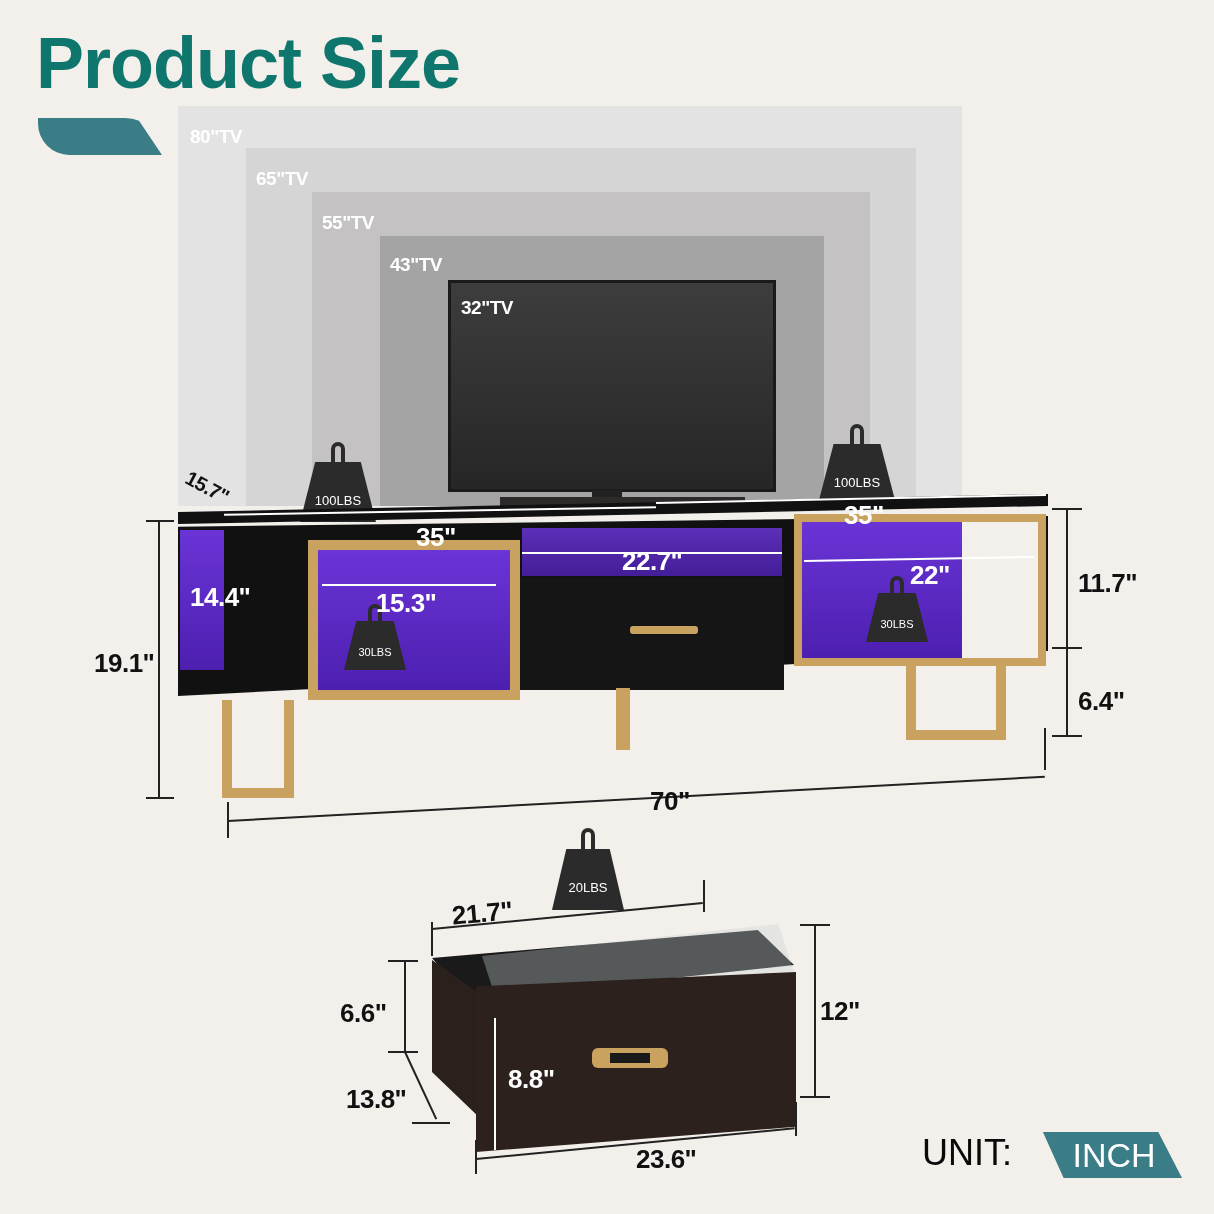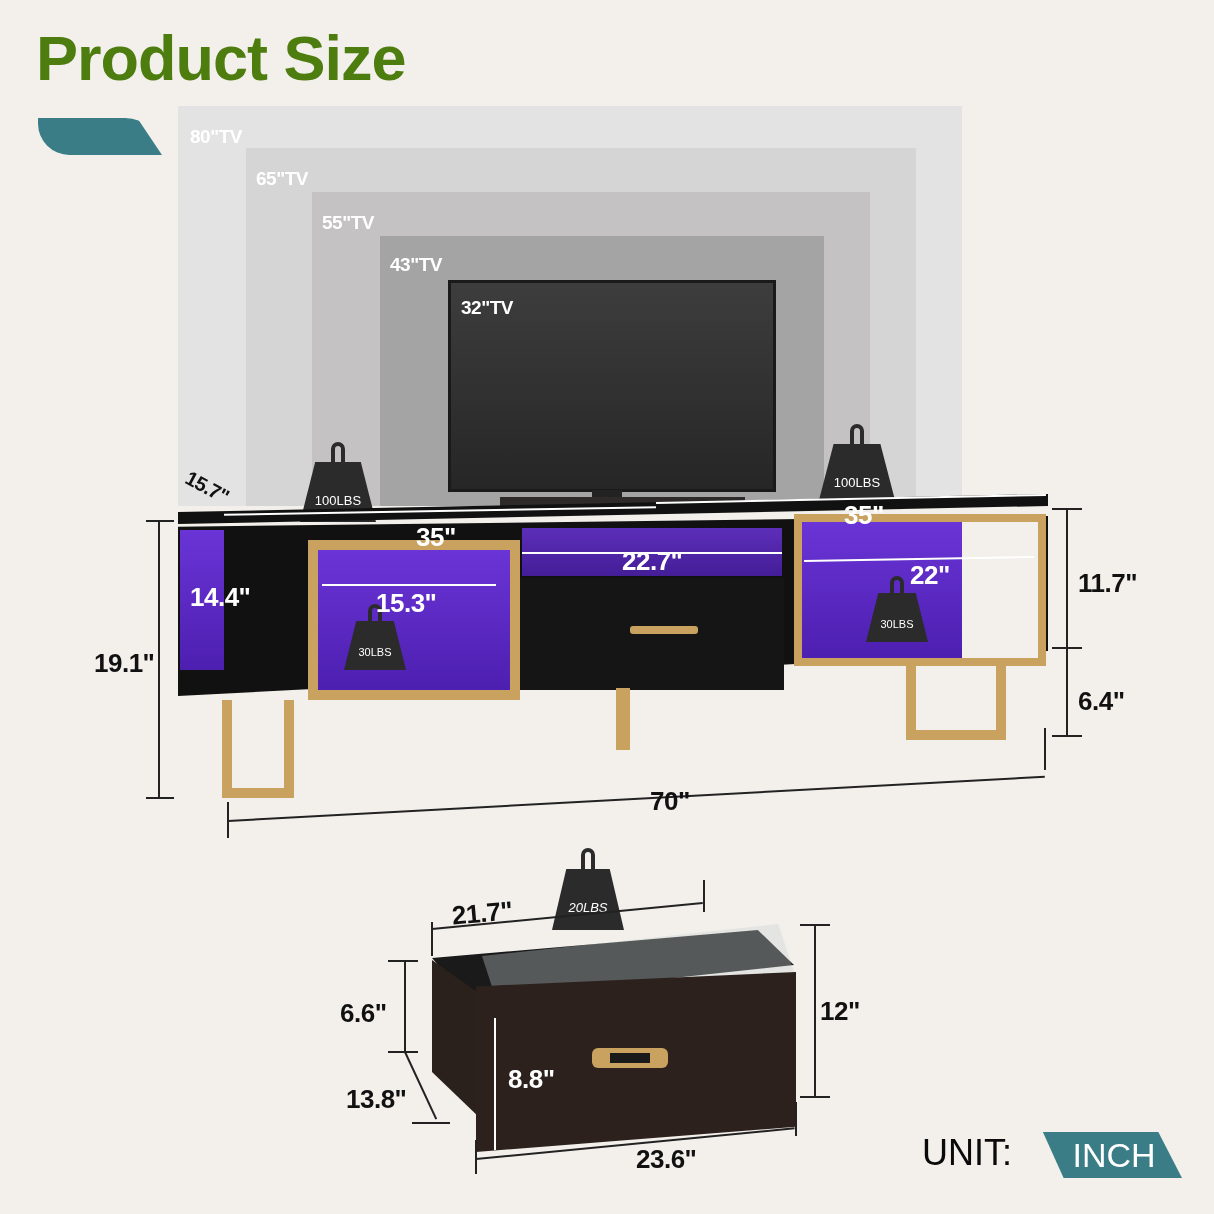--- a/index.html
+++ b/index.html
@@ -1,18 +1,18 @@
 <!DOCTYPE html>
 <html><head>
 <meta charset="utf-8">
 <style>
   html,body{margin:0;padding:0;}
   body{width:1214px;height:1214px;background:#f3f0ec;position:relative;overflow:hidden;font-family:"Liberation Sans",sans-serif;}
   .abs{position:absolute;}
-  .title{left:36px;top:22px;font-size:63px;font-weight:bold;color:#4d7c0f;letter-spacing:-1px;}
+  .title{left:36px;top:22px;font-size:72px;font-weight:bold;color:#0f766e;letter-spacing:-1px;}
   .accent{left:38px;top:118px;width:124px;height:37px;background:#3a7d87;border-radius:0 0 0 34px;clip-path:polygon(0 0,80% 0,100% 100%,0 100%);border-top-right-radius:40px;}
   .tvbox{position:absolute;}
   .tvlabel{position:absolute;color:#ffffff;font-weight:bold;font-size:19px;letter-spacing:-0.5px;}
   .dimtext{position:absolute;font-weight:bold;font-size:26px;color:#111;letter-spacing:-0.5px;}
   .dimwhite{position:absolute;font-weight:bold;font-size:26px;color:#fff;letter-spacing:-0.5px;}
   .line{position:absolute;background:#222;}
   .wline{position:absolute;background:#fff;}
   .weight{position:absolute;}
   .weight .body{position:absolute;bottom:0;left:0;width:100%;height:75%;background:#2b2b2b;clip-path:polygon(20% 0,80% 0,100% 100%,0 100%);}
   .weight .handle{position:absolute;top:0;left:50%;width:14px;height:30%;margin-left:-7px;border:4px solid #2b2b2b;border-bottom:none;border-radius:10px 10px 0 0;box-sizing:border-box;}
@@ -113,21 +113,21 @@
 <div class="line" style="left:1052px;top:647px;width:30px;height:2px;"></div>
 <div class="line" style="left:1052px;top:735px;width:30px;height:2px;"></div>
 <span class="dimtext" style="left:1078px;top:568px;">11.7"</span>
 <span class="dimtext" style="left:1078px;top:686px;">6.4"</span>
 
 <div class="line" style="left:228px;top:780px;width:818px;height:2px;transform:rotate(-3.1deg);transform-origin:left center;top:820px;"></div>
 <div class="line" style="left:227px;top:802px;width:2px;height:36px;"></div>
 <div class="line" style="left:1044px;top:728px;width:2px;height:42px;"></div>
 <span class="dimtext" style="left:650px;top:786px;">70"</span>
 
-<div class="weight" style="left:552px;top:848px;width:72px;height:82px;font-style:italic;">
+<div class="weight" style="left:552px;top:828px;width:72px;height:82px;">
   <div class="handle"></div>
     <div class="body"></div>
   <div class="wlabel">20LBS</div>
 </div>
 <div class="abs" style="left:432px;top:930px;width:362px;height:70px;background:#1a1a1a;clip-path:polygon(0 40%,90% 0,100% 50%,10% 100%);"></div>
 <div class="abs" style="left:482px;top:924px;width:312px;height:80px;background:rgba(200,210,210,0.35);clip-path:polygon(0 40%,95% 0,100% 60%,5% 100%);"></div>
 <div class="abs" style="left:432px;top:960px;width:50px;height:160px;background:#2a201c;clip-path:polygon(0 0,100% 22%,100% 100%,0 70%);"></div>
 <div class="abs" style="left:476px;top:972px;width:320px;height:180px;background:#2c211d;clip-path:polygon(0 8%,100% 0,100% 86%,0 100%);"></div>
 <div class="abs gold" style="left:592px;top:1048px;width:76px;height:20px;border-radius:6px;"></div>
 <div class="abs" style="left:610px;top:1053px;width:40px;height:10px;background:#1a1a1a;"></div>

